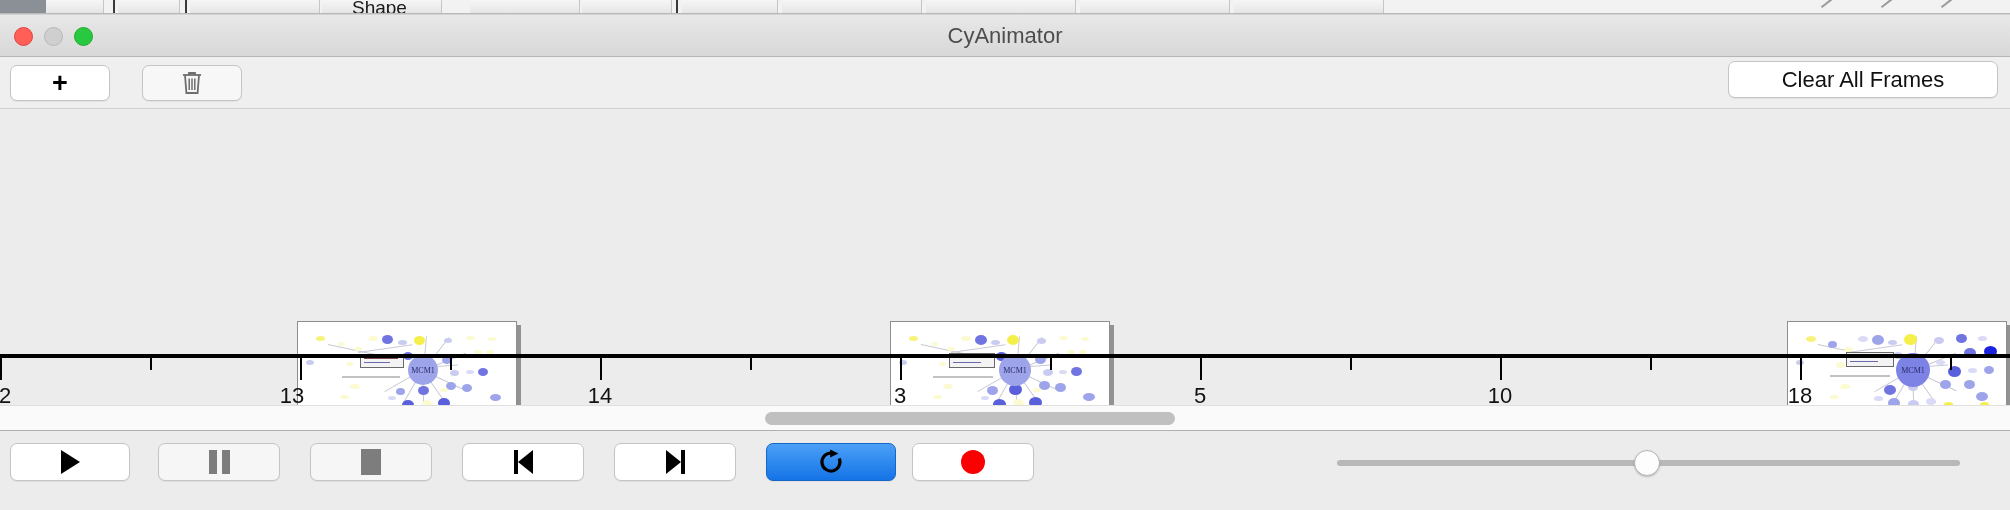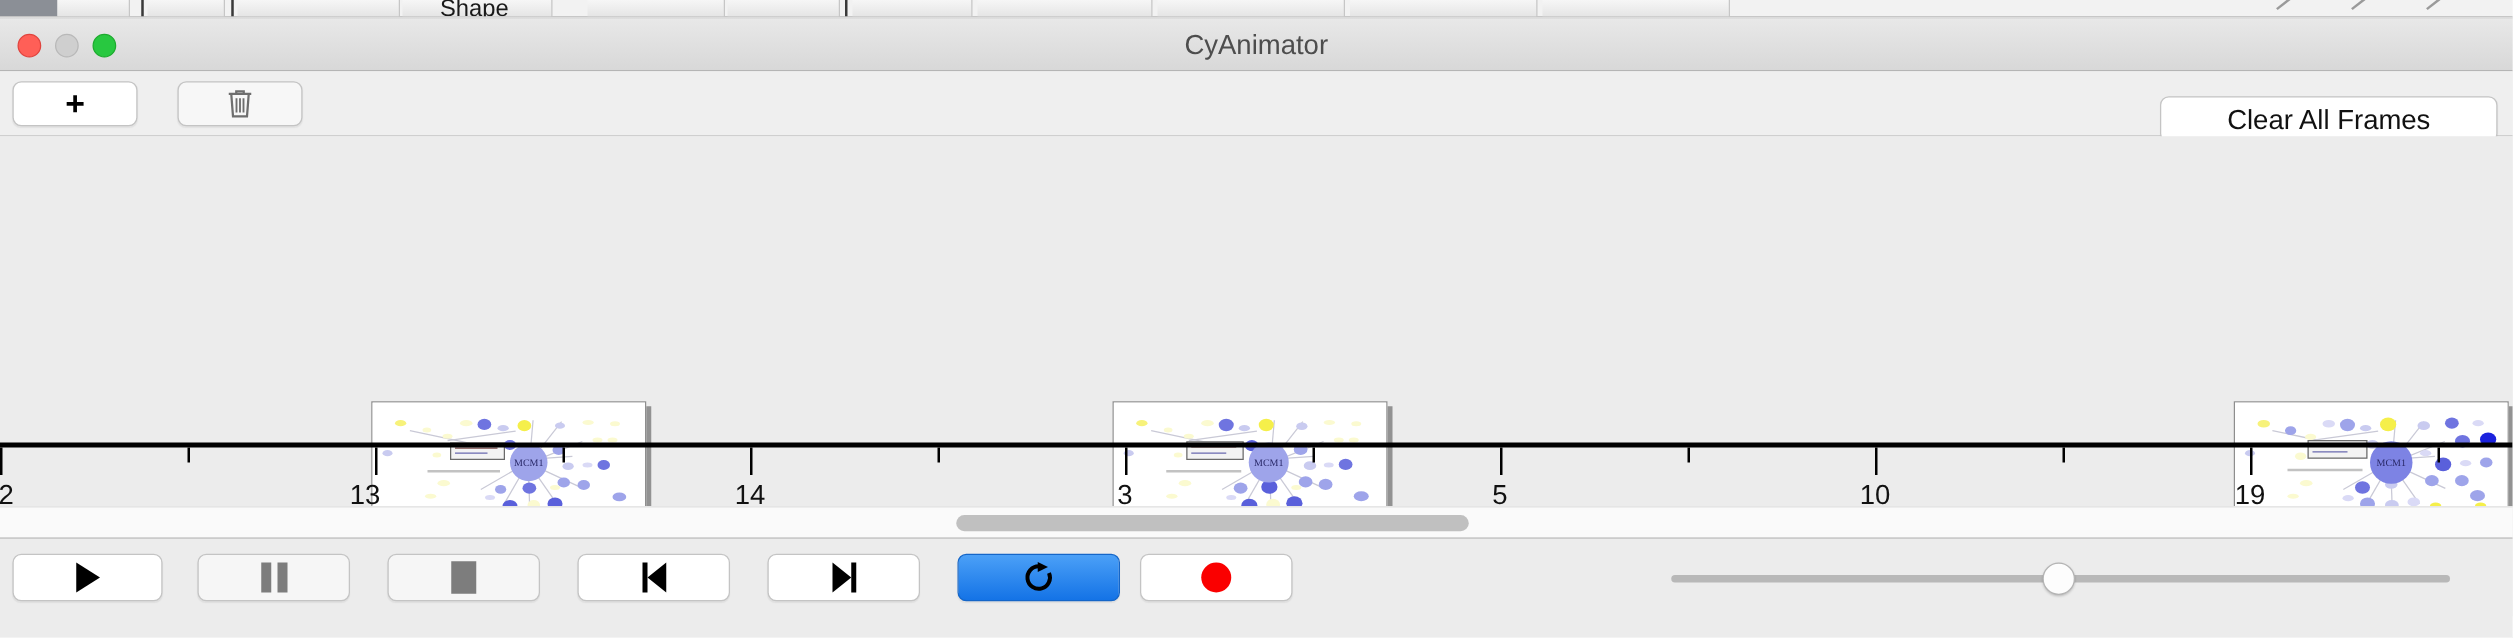--- a/index.html
+++ b/index.html
@@ -82,21 +82,21 @@
     border: 1px solid #c4c4c4;
     border-radius: 7px;
     display: flex; align-items: center; justify-content: center;
     box-shadow: 0 1px 1px rgba(0,0,0,0.06);
     cursor: default;
   }
   .btn.dim { background: #f7f7f7; }
   .btn-add   { left: 10px;  top: 8px; width: 100px; height: 36px; }
   .btn-del   { left: 142px; top: 8px; width: 100px; height: 36px; }
   .btn-clear {
-    right: 12px; top: 20px; width: 270px; height: 37px;
+    right: 12px; top: 4px; width: 270px; height: 37px;
     font-size: 22px; color: #111;
   }
 
   .plus-glyph { font-size: 27px; font-weight: bold; line-height: 1; color: #000; }
 
   
   .timeline-panel {
     position: relative;
     height: 296px;
     background: #ececec;
@@ -445,21 +445,21 @@
     <div class="tick minor" style="left:1650px;"></div>
     <div class="tick major" style="left:1800px;"></div>
     <div class="tick minor" style="left:1950px;"></div>
 
     <div class="ticklabel" style="left:5px;">2</div>
     <div class="ticklabel" style="left:292px;">13</div>
     <div class="ticklabel" style="left:600px;">14</div>
     <div class="ticklabel" style="left:900px;">3</div>
     <div class="ticklabel" style="left:1200px;">5</div>
     <div class="ticklabel" style="left:1500px;">10</div>
-    <div class="ticklabel" style="left:1800px;">19</div>
+    <div class="ticklabel" style="left:1800px;">18</div>
 
   </div>
 
   <div class="hscroll">
     <div class="hscroll-thumb" style="left:765px; width:410px;"></div>
   </div>
 
   <div class="controlbar">
     <div class="cbtn" style="left:10px; width:120px;">
       <span class="ico-play"></span>

